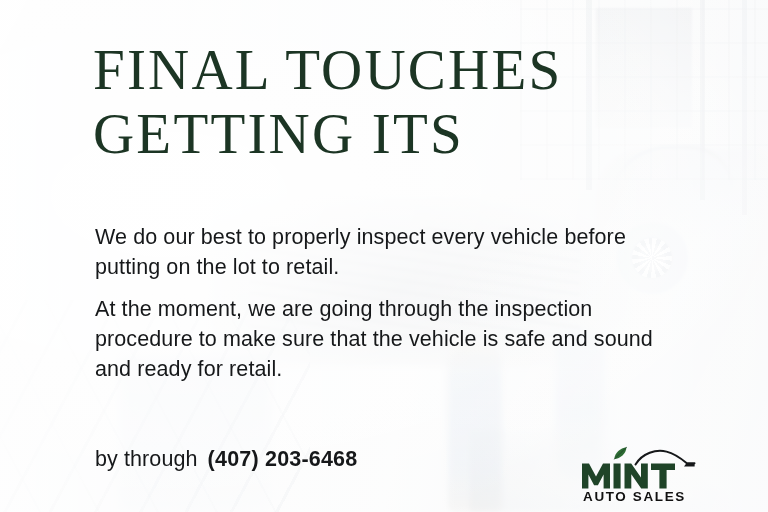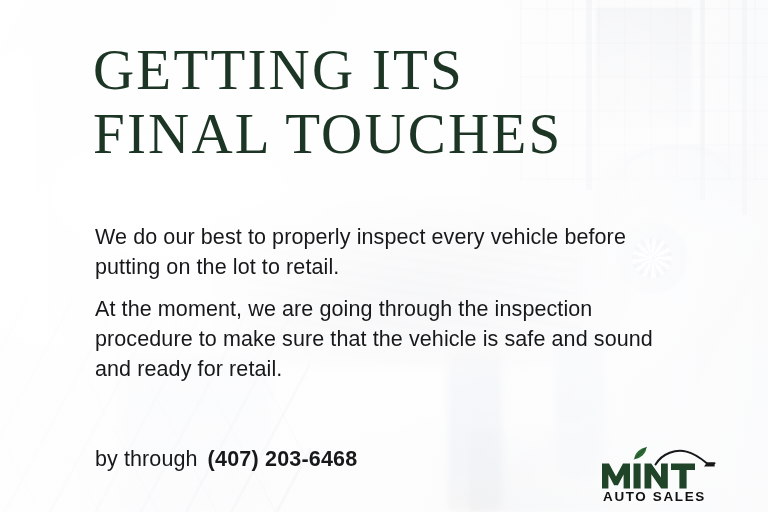--- a/index.html
+++ b/index.html
@@ -198,21 +198,21 @@
 
   .phone {
     font-weight: 700;
     letter-spacing: .2px;
     margin-left: 10px;
   }
 
   
   .logo {
     position: absolute;
-    left: 600px;
+    left: 580px;
     top: 444px;
     width: 146px;
     height: 62px;
   }
   .logo svg { display: block; width: 146px; height: 62px; }
 </style>
 </head>
 <body>
 
 <div id="canvas">
@@ -234,22 +234,22 @@
   <div class="bg-layer bg-person"></div>
   <div class="bg-layer bg-person2"></div>
   <div class="bg-layer bg-ramp"></div>
   <div class="bg-layer bg-veil"></div>
   <div class="bg-layer bg-veil2"></div>
   <div class="bg-layer bg-sheen"></div>
 
   <div class="content">
 
     <div class="headline">
+      <span class="hl-line">FINAL TOUCHES</span>
       <span class="hl-line">GETTING ITS</span>
-      <span class="hl-line">FINAL TOUCHES</span>
     </div>
 
     <p class="para" id="para-1">We do our best to properly inspect every vehicle before putting on the lot to retail.</p>
 
     <p class="para" id="para-2">At the moment, we are going through the inspection procedure to make sure that the vehicle is safe and sound and ready for retail.</p>
 
     <p class="para" id="para-3">
       <br>
       <span>by through</span><span class="phone">(407) 203-6468</span>
     </p>

